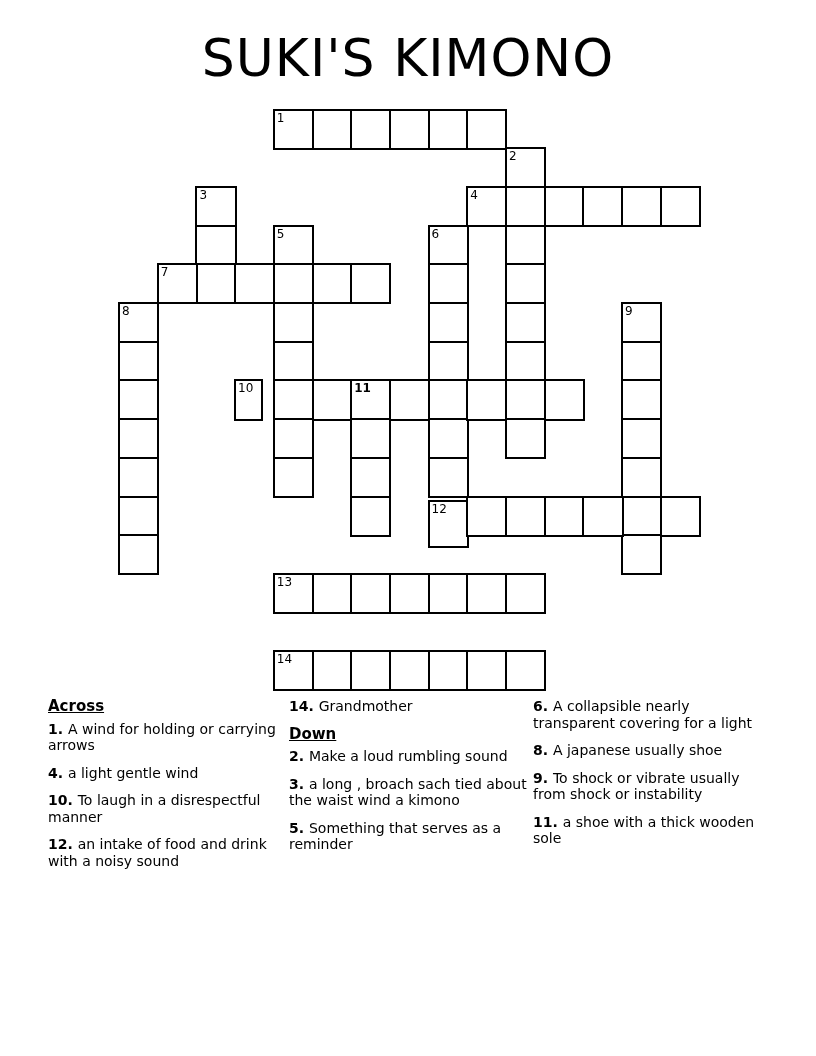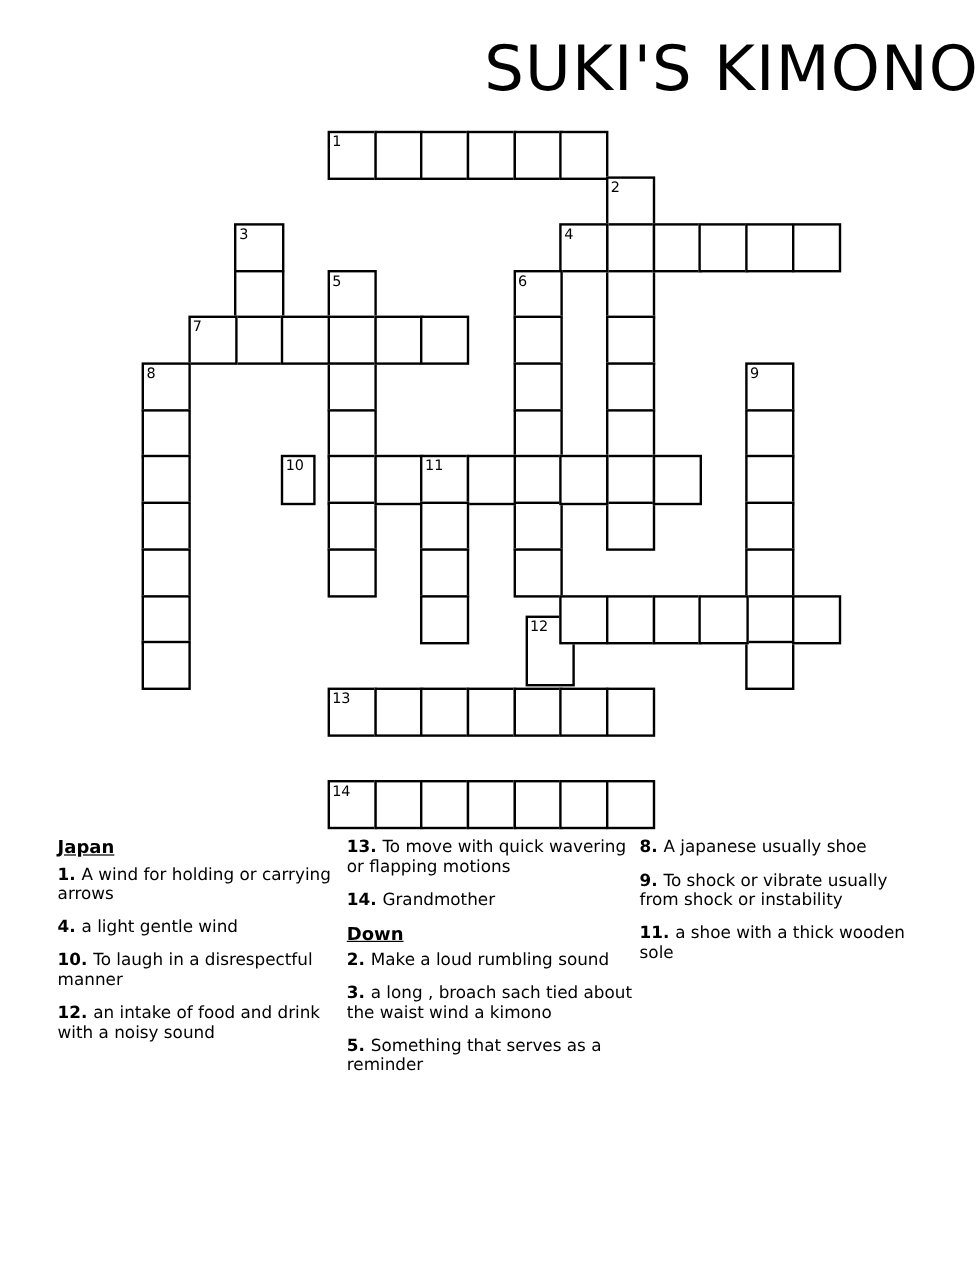--- a/index.html
+++ b/index.html
@@ -8,21 +8,21 @@
     width:816px;height:1056px;
     background:#ffffff;
     font-family:"DejaVu Sans", sans-serif;
     color:#000;
     overflow:hidden;
   }
   .title{
     position:absolute;
     top:28px;left:0;right:0;
     margin:0;
-    text-align:right;
+    text-align:center;
     font-size:52px;
     font-weight:normal;
     letter-spacing:1px;
     font-family:"DejaVu Sans", sans-serif;
   }
   .grid{position:absolute;top:0;left:0;width:816px;height:700px;}
   .cell{
     position:absolute;
     box-sizing:border-box;
     background:#ffffff;
@@ -101,21 +101,21 @@
       <div class="cell" style="left: 272.8px; top: 456.8px; width: 41.2px; height: 41.2px;"></div>
       <div class="cell" style="left: 427.6px; top: 224.6px; width: 41.2px; height: 41.2px;">
         <span class="cell-number">6</span>
       </div>
       <div class="cell" style="left: 427.6px; top: 263.3px; width: 41.2px; height: 41.2px;"></div>
       <div class="cell" style="left: 427.6px; top: 302px; width: 41.2px; height: 41.2px;"></div>
       <div class="cell" style="left: 427.6px; top: 340.7px; width: 41.2px; height: 41.2px;"></div>
       <div class="cell" style="left: 427.6px; top: 379.4px; width: 41.2px; height: 41.2px;"></div>
       <div class="cell" style="left: 427.6px; top: 418.1px; width: 41.2px; height: 41.2px;"></div>
       <div class="cell" style="left: 427.6px; top: 456.8px; width: 41.2px; height: 41.2px;"></div>
-      <div class="cell" style="left: 427.6px; top: 513px; width: 41.2px; height: 59px; margin-left: 10px;">
+      <div class="cell" style="left: 427.6px; top: 500px; width: 41.2px; height: 48px;">
         <span class="cell-number">12</span>
       </div>
       <div class="cell" style="left: 156.7px; top: 263.3px; width: 41.2px; height: 41.2px;">
         <span class="cell-number">7</span>
       </div>
       <div class="cell" style="left: 234.1px; top: 263.3px; width: 41.2px; height: 41.2px;"></div>
       <div class="cell" style="left: 311.5px; top: 263.3px; width: 41.2px; height: 41.2px;"></div>
       <div class="cell" style="left: 350.2px; top: 263.3px; width: 41.2px; height: 41.2px;"></div>
       <div class="cell" style="left: 118px; top: 302px; width: 41.2px; height: 41.2px;">
         <span class="cell-number">8</span>
@@ -132,21 +132,21 @@
       <div class="cell" style="left: 621.1px; top: 340.7px; width: 41.2px; height: 41.2px;"></div>
       <div class="cell" style="left: 621.1px; top: 379.4px; width: 41.2px; height: 41.2px;"></div>
       <div class="cell" style="left: 621.1px; top: 418.1px; width: 41.2px; height: 41.2px;"></div>
       <div class="cell" style="left: 621.1px; top: 456.8px; width: 41.2px; height: 41.2px;"></div>
       <div class="cell" style="left: 621.1px; top: 495.5px; width: 41.2px; height: 41.2px;"></div>
       <div class="cell" style="left: 621.1px; top: 534.2px; width: 41.2px; height: 41.2px;"></div>
       <div class="cell" style="left: 234.1px; top: 379.4px; width: 29px; height: 41.2px;">
         <span class="cell-number">10</span>
       </div>
       <div class="cell" style="left: 311.5px; top: 379.4px; width: 41.2px; height: 41.2px;"></div>
-      <div class="cell" style="left: 350.2px; top: 379.4px; width: 41.2px; height: 41.2px;">
+      <div class="cell" style="left: 350.2px; top: 379.4px; width: 41.2px; height: 41.2px; font-weight: bold;">
         <span class="cell-number">11</span>
       </div>
       <div class="cell" style="left: 388.9px; top: 379.4px; width: 41.2px; height: 41.2px;"></div>
       <div class="cell" style="left: 466.3px; top: 379.4px; width: 41.2px; height: 41.2px;"></div>
       <div class="cell" style="left: 543.7px; top: 379.4px; width: 41.2px; height: 41.2px;"></div>
       <div class="cell" style="left: 350.2px; top: 418.1px; width: 41.2px; height: 41.2px;"></div>
       <div class="cell" style="left: 350.2px; top: 456.8px; width: 41.2px; height: 41.2px;"></div>
       <div class="cell" style="left: 350.2px; top: 495.5px; width: 41.2px; height: 41.2px;"></div>
       <div class="cell" style="left: 466.3px; top: 495.5px; width: 41.2px; height: 41.2px;"></div>
       <div class="cell" style="left: 505px; top: 495.5px; width: 41.2px; height: 41.2px;"></div>
@@ -166,32 +166,32 @@
         <span class="cell-number">14</span>
       </div>
       <div class="cell" style="left: 311.5px; top: 650.3px; width: 41.2px; height: 41.2px;"></div>
       <div class="cell" style="left: 350.2px; top: 650.3px; width: 41.2px; height: 41.2px;"></div>
       <div class="cell" style="left: 388.9px; top: 650.3px; width: 41.2px; height: 41.2px;"></div>
       <div class="cell" style="left: 427.6px; top: 650.3px; width: 41.2px; height: 41.2px;"></div>
       <div class="cell" style="left: 466.3px; top: 650.3px; width: 41.2px; height: 41.2px;"></div>
       <div class="cell" style="left: 505px; top: 650.3px; width: 41.2px; height: 41.2px;"></div>
     </div>
   <div class="clues-col col1">
-      <div class="clue-heading">Japan</div>
+      <div class="clue-heading">Across</div>
       <p class="clue"><span class="clue-num">1. </span><span>A wind for holding or carrying arrows</span></p>
       <p class="clue"><span class="clue-num">4. </span><span>a light gentle wind</span></p>
       <p class="clue"><span class="clue-num">10. </span><span>To laugh in a disrespectful manner</span></p>
       <p class="clue"><span class="clue-num">12. </span><span>an intake of food and drink with a noisy sound</span></p>
     </div>
   <div class="clues-col col2">
-      <p class="clue"><span class="clue-num">13. </span><span>To move with quick wavering or flapping motions</span></p>
       <p class="clue"><span class="clue-num">14. </span><span>Grandmother</span></p>
       <div class="clue-heading">Down</div>
       <p class="clue"><span class="clue-num">2. </span><span>Make a loud rumbling sound</span></p>
       <p class="clue"><span class="clue-num">3. </span><span>a long , broach sach tied about the waist wind a kimono</span></p>
       <p class="clue"><span class="clue-num">5. </span><span>Something that serves as a reminder</span></p>
     </div>
   <div class="clues-col col3">
+      <p class="clue"><span class="clue-num">6. </span><span>A collapsible nearly transparent covering for a light</span></p>
       <p class="clue"><span class="clue-num">8. </span><span>A japanese usually shoe</span></p>
       <p class="clue"><span class="clue-num">9. </span><span>To shock or vibrate usually from shock or instability</span></p>
       <p class="clue"><span class="clue-num">11. </span><span>a shoe with a thick wooden sole</span></p>
     </div>
 </div>
 
 </body></html>

